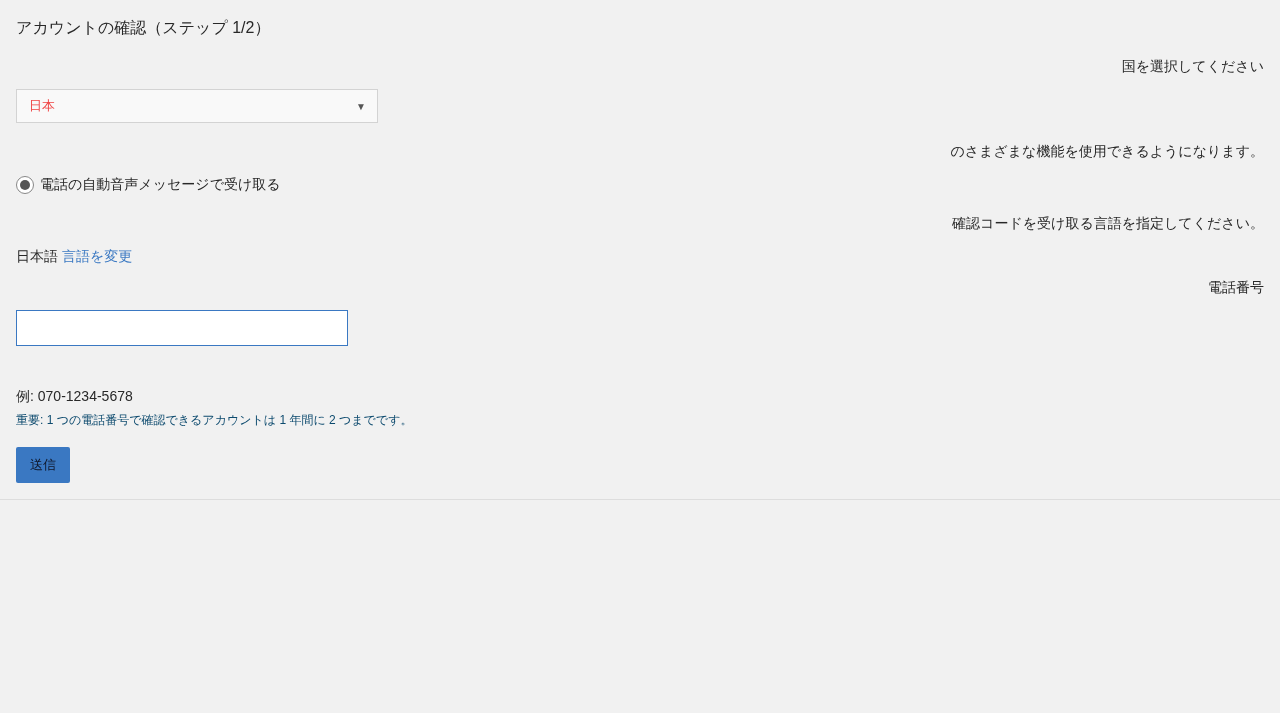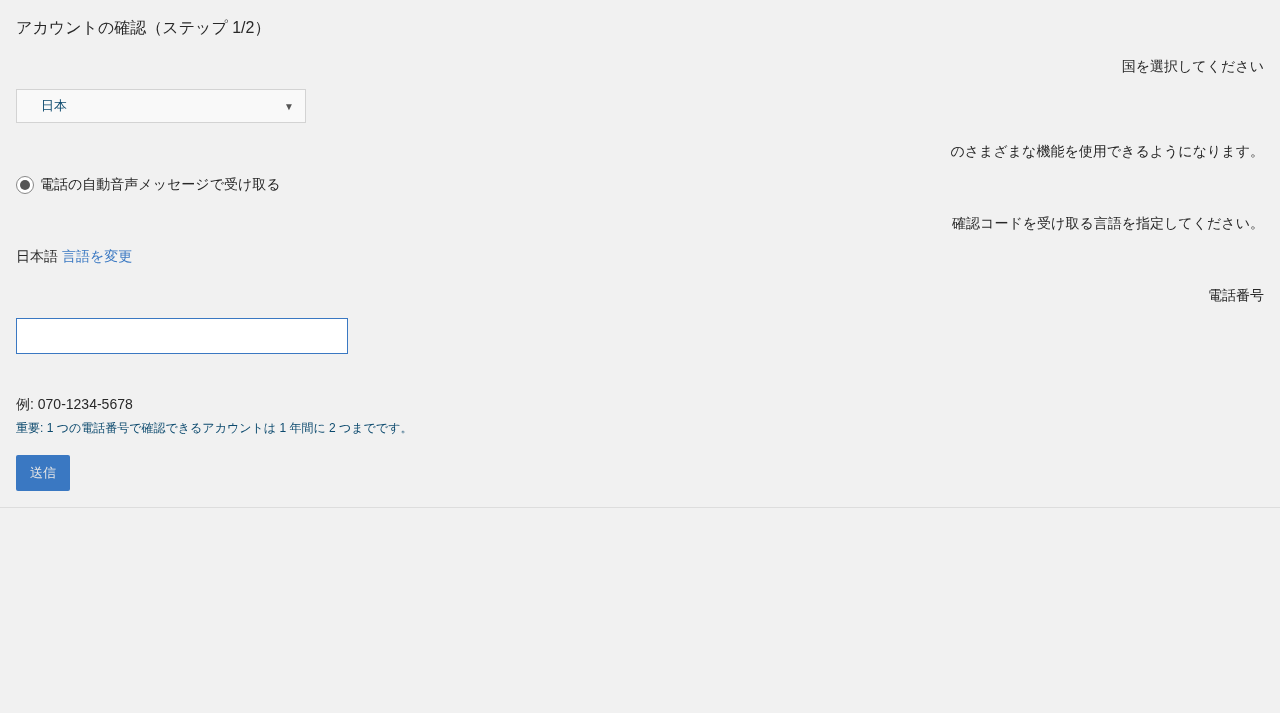--- a/index.html
+++ b/index.html
@@ -34,27 +34,27 @@
     .label {
       margin-bottom: 12px;
       text-align: right;
     }
     .select-wrapper {
       position: relative;
       display: inline-block;
       margin-bottom: 18px;
     }
     .select {
-      width: 290px;
+      width: 362px;
       height: 34px;
-      padding: 0 24px;
+      padding: 0 12px;
       background-color: #f9f9f9;
       border: 1px solid #d3d3d3;
       font-size: 13px;
-      color: #0c4a6e;
+      color: #ef4444;
       appearance: none;
       cursor: pointer;
       display: flex;
       align-items: center;
     }
     .select-caret {
       position: absolute;
       right: 12px;
       top: 50%;
       transform: translateY(-50%);
@@ -85,21 +85,21 @@
     }
     .radio-circle.selected::after {
       content: "";
       width: 10px;
       height: 10px;
       background-color: #555;
       border-radius: 50%;
       display: block;
     }
     .lang-row {
-      margin-bottom: 18px;
+      margin-bottom: 10px;
     }
     .phone-input {
       width: 332px;
       height: 36px;
       padding: 0 10px;
       border: 1px solid #3a78c2;
       background: #fff;
       font-size: 14px;
       outline: none;
       margin-bottom: 28px;
@@ -108,21 +108,21 @@
       margin-top: 12px;
       margin-bottom: 4px;
     }
     .note {
       font-size: 12px;
       color: #0c4a6e;
       margin-bottom: 18px;
     }
     .btn {
       background-color: #3a78c2;
-      color: #e5e5e5;
+      color: #0f172a;
       border: none;
       padding: 9px 14px;
       font-size: 13px;
       border-radius: 2px;
       cursor: pointer;
     }
   </style>
 </head>
 <body>
 

